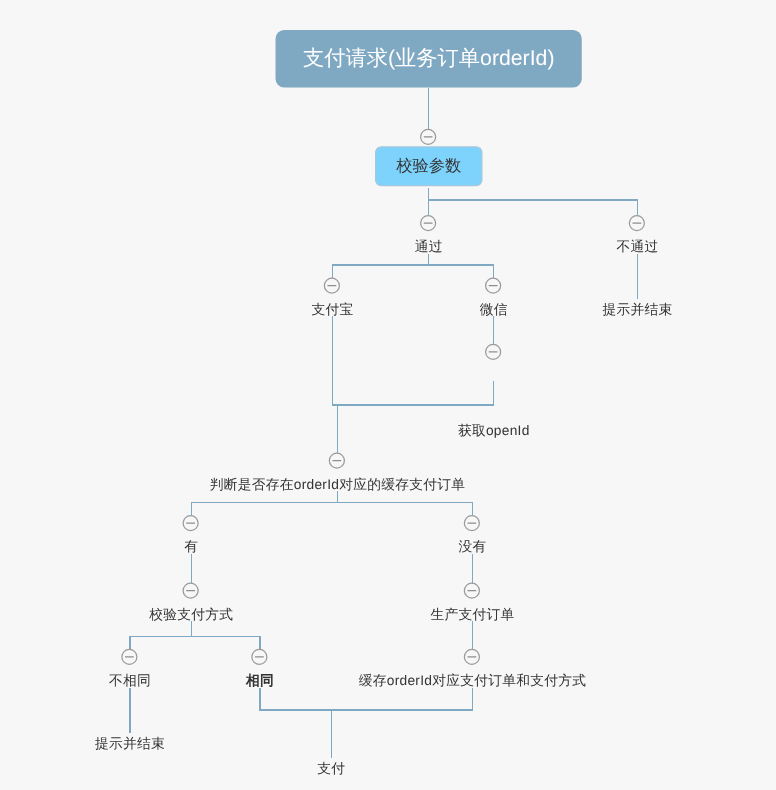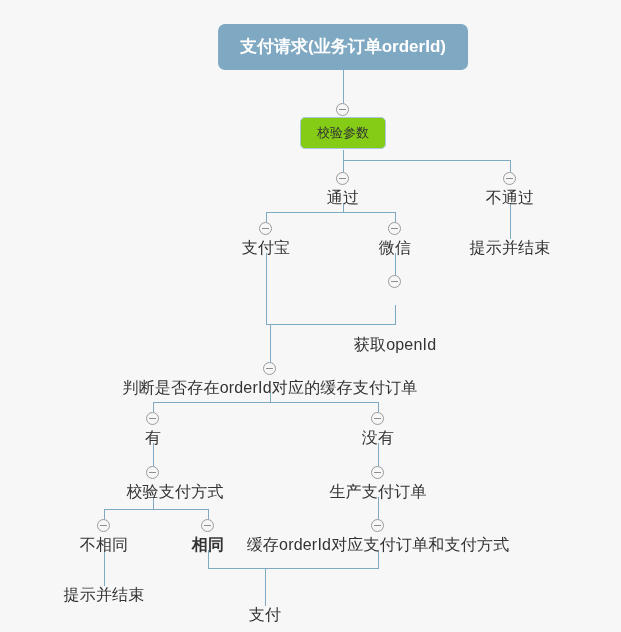--- a/index.html
+++ b/index.html
@@ -12,46 +12,45 @@
   #canvas{position:relative;width:621px;height:632px;}
 
   svg#edges{position:absolute;left:0;top:0;width:621px;height:632px;}
 
   
   .node{
     position:absolute;
     transform:translate(-50%,0);
     white-space:nowrap;
     color:#333333;
-    font-size:16px;
+    font-size:11px;
     line-height:16px;
     text-align:center;
     letter-spacing:0.2px;
   }
 
   
   .root-box{
     position:absolute;
     transform:translate(-50%,0);
     background:#7fa8c2;
     color:#ffffff;
     border-radius:7px;
     font-size:17px;
     line-height:22px;
     padding:12px 22px;
     white-space:nowrap;
     text-align:right;
-    font-weight:bold;
   }
 
   
   .box-node{
     position:absolute;
     transform:translate(-50%,0);
-    background:#84cc16;
+    background:#7dd3fc;
     border:1px solid #a8c6dc;
     border-radius:5px;
     color:#333333;
     font-size:13px;
     line-height:16px;
     padding:7px 16px;
     white-space:nowrap;
     text-align:right;
   }
 
@@ -113,21 +112,21 @@
       <div class="node" style="left: 395px; top: 240px;">微信</div>
       <div class="toggle" style="left: 395px; top: 275px;"></div>
       <div class="node" style="left: 395px; top: 292px; margin-top: 45px;">获取openId</div>
       <div class="toggle" style="left: 270px; top: 362px;"></div>
       <div class="node" style="left: 270px; top: 380px;">判断是否存在orderId对应的缓存支付订单</div>
       <div class="toggle" style="left: 153px; top: 412px;"></div>
       <div class="node" style="left: 153px; top: 430px;">有</div>
       <div class="toggle" style="left: 378px; top: 412px;"></div>
       <div class="node" style="left: 378px; top: 430px;">没有</div>
       <div class="toggle" style="left: 153px; top: 466px;"></div>
-      <div class="node" style="left: 153px; top: 484px; margin-left: 22px;">校验支付方式</div>
+      <div class="node" style="left: 153px; top: 484px;">校验支付方式</div>
       <div class="toggle" style="left: 378px; top: 466px;"></div>
       <div class="node" style="left: 378px; top: 484px;">生产支付订单</div>
       <div class="toggle" style="left: 104px; top: 519px;"></div>
       <div class="node" style="left: 104px; top: 537px;">不相同</div>
       <div class="toggle" style="left: 208px; top: 519px;"></div>
       <div class="node" style="left: 208px; top: 537px; font-weight: bold;">相同</div>
       <div class="toggle" style="left: 378px; top: 519px;"></div>
       <div class="node" style="left: 378px; top: 537px;">缓存orderId对应支付订单和支付方式</div>
       <div class="node" style="left: 104px; top: 587px;">提示并结束</div>
       <div class="node" style="left: 265px; top: 607px;">支付</div>

